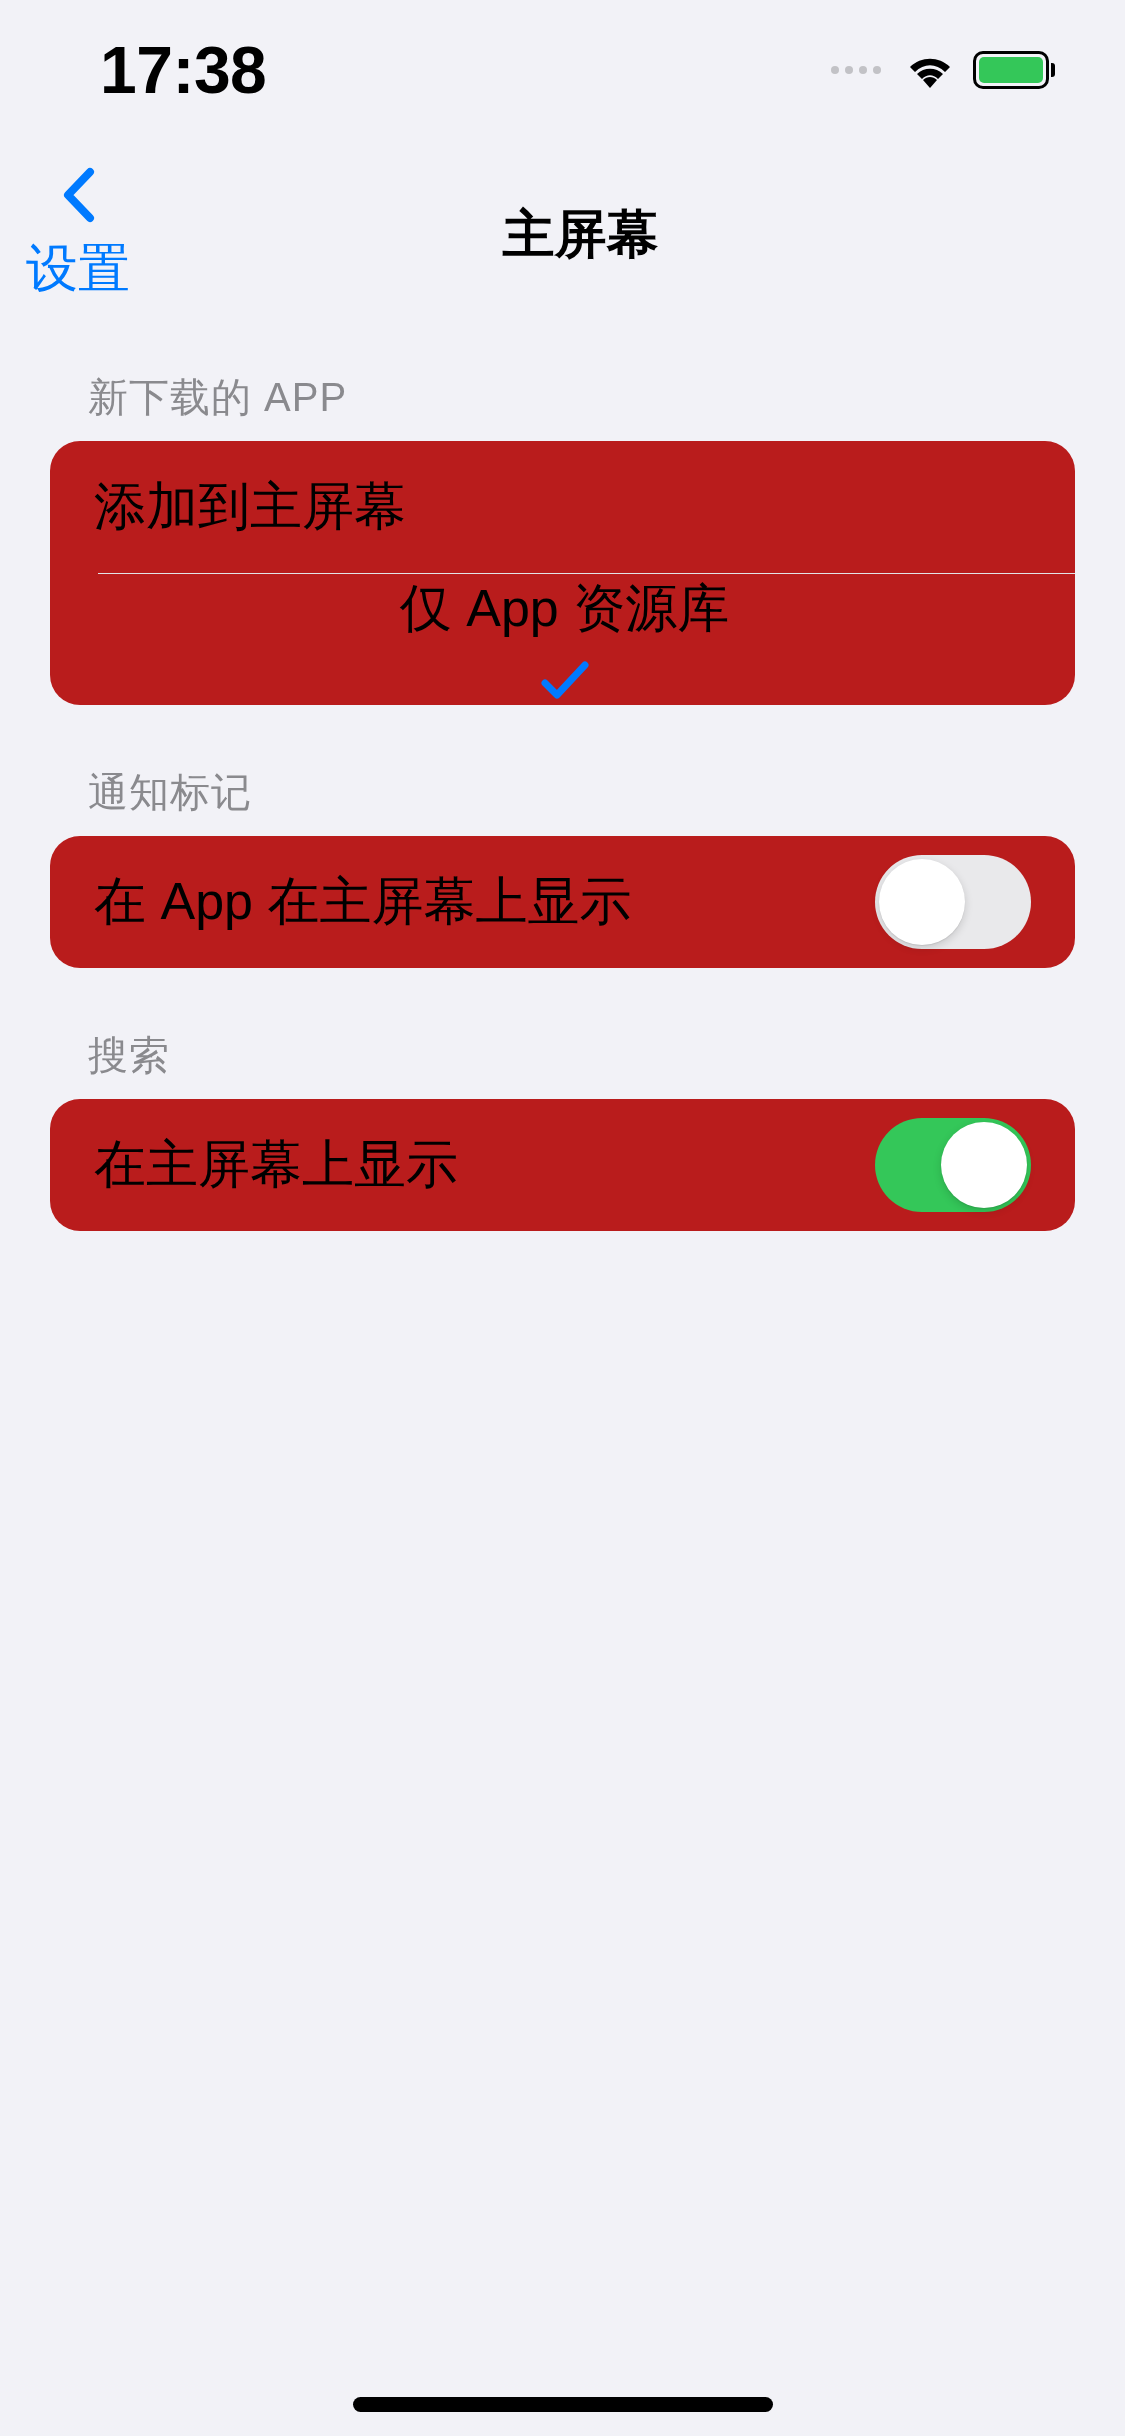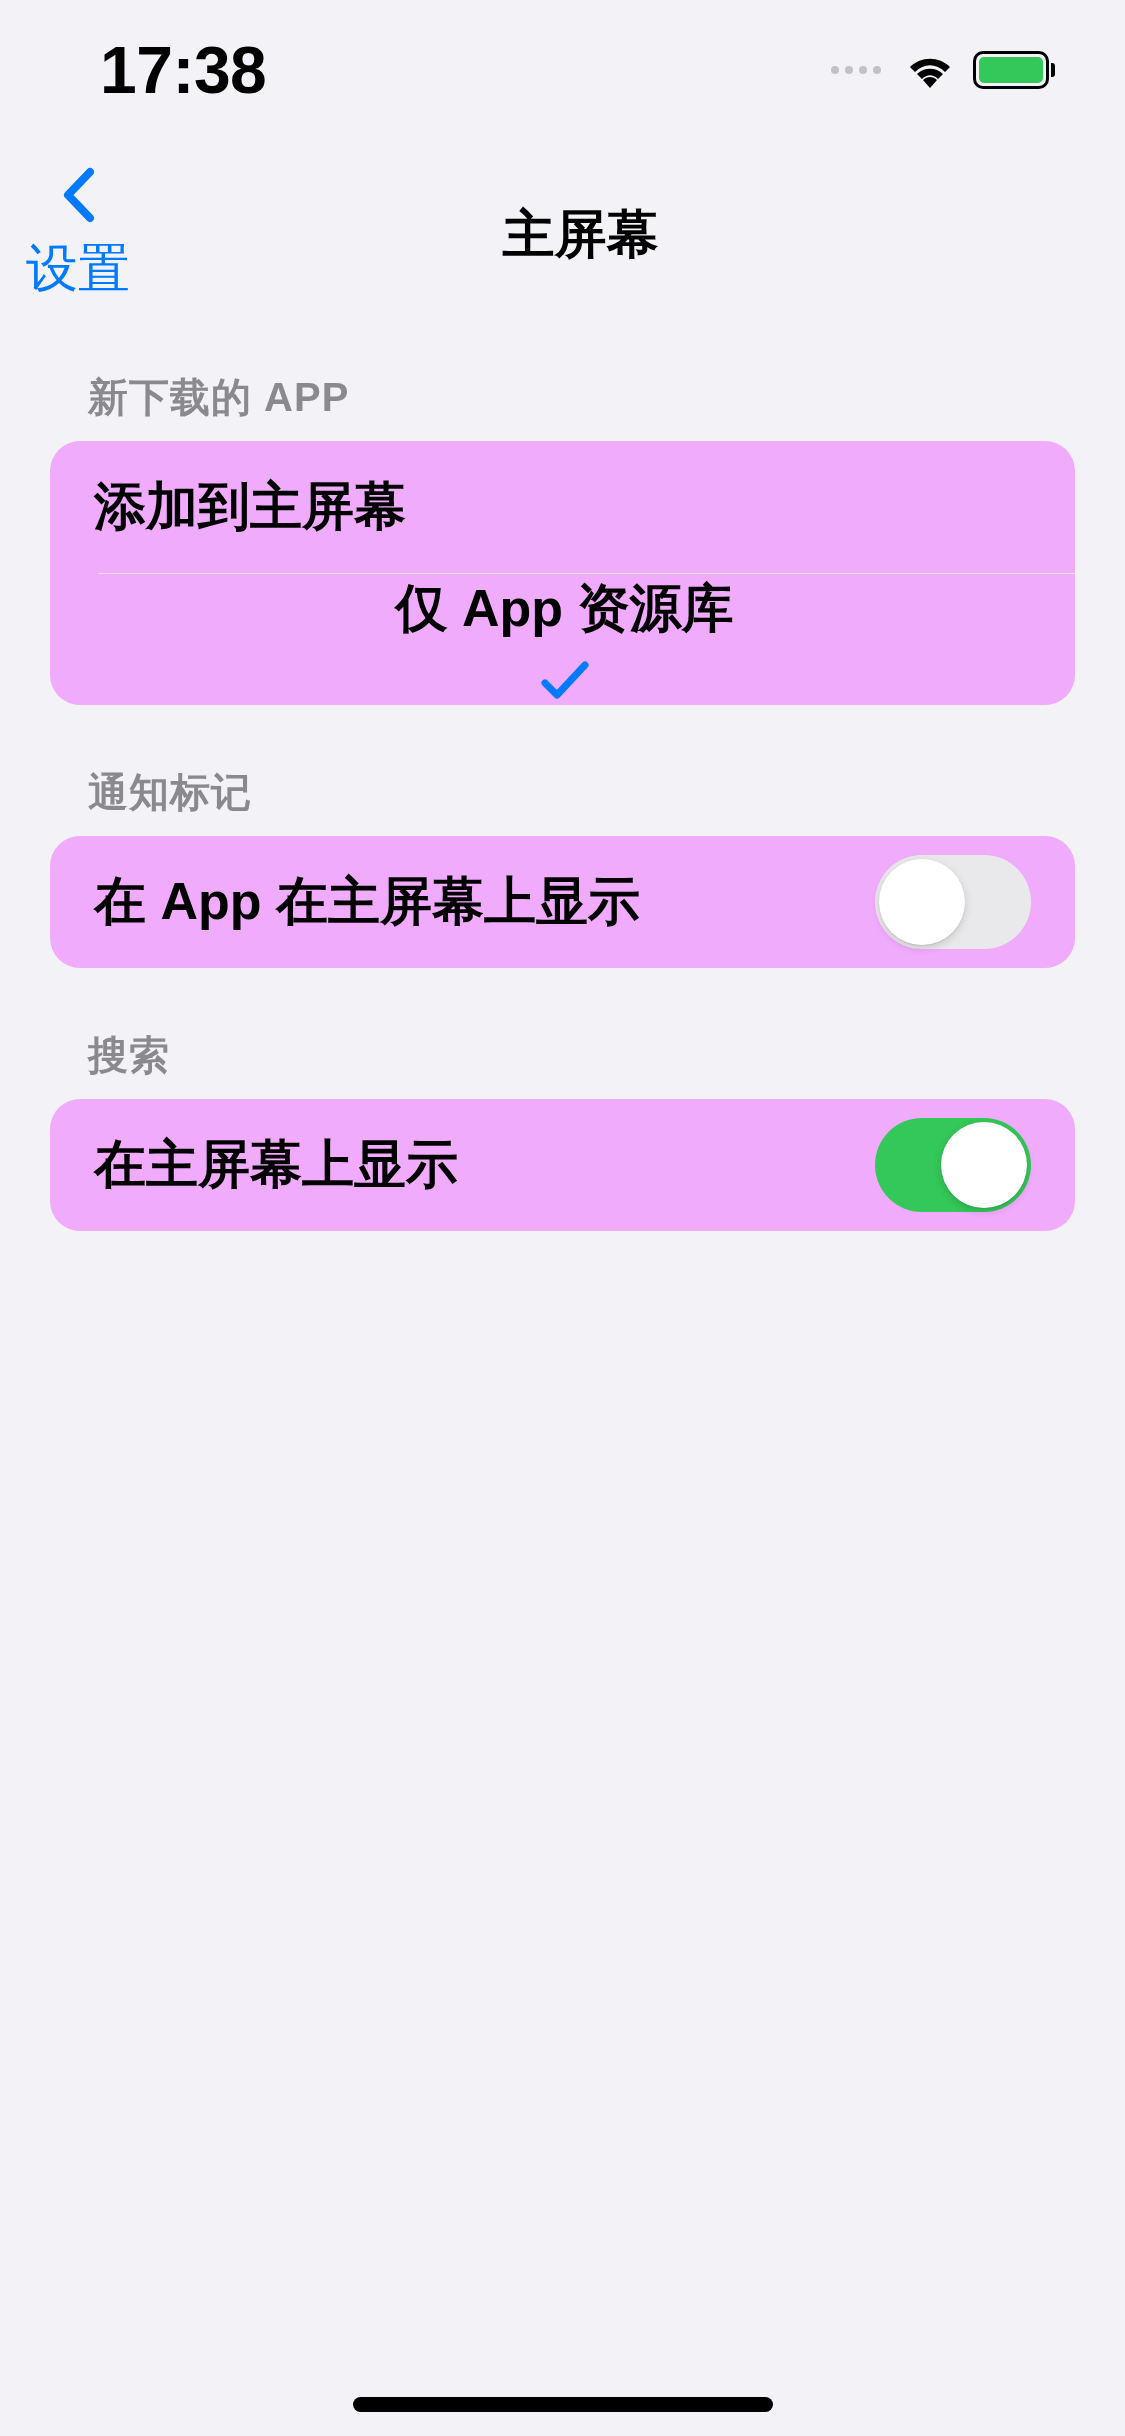--- a/index.html
+++ b/index.html
@@ -104,35 +104,34 @@
       color: #000;
       margin-left: 36px;
     }
 
     
     .content {
       position: absolute;
       top: 330px;
       left: 0; right: 0;
       padding: 0 50px;
-      font-weight: bold;
     }
 
     .section-header {
       font-size: 40px;
       color: #8a8a8e;
       padding: 60px 0 16px 38px;
       letter-spacing: 1px;
     }
     .section-header:first-child {
       padding-top: 40px;
     }
 
     .group {
-      background: #f0abfc;
+      background: #b91c1c;
       border-radius: 30px;
       overflow: hidden;
     }
     .row {
       display: flex;
       align-items: center;
       justify-content: space-between;
       min-height: 132px;
       padding: 0 44px 0 44px;
       font-size: 52px;

